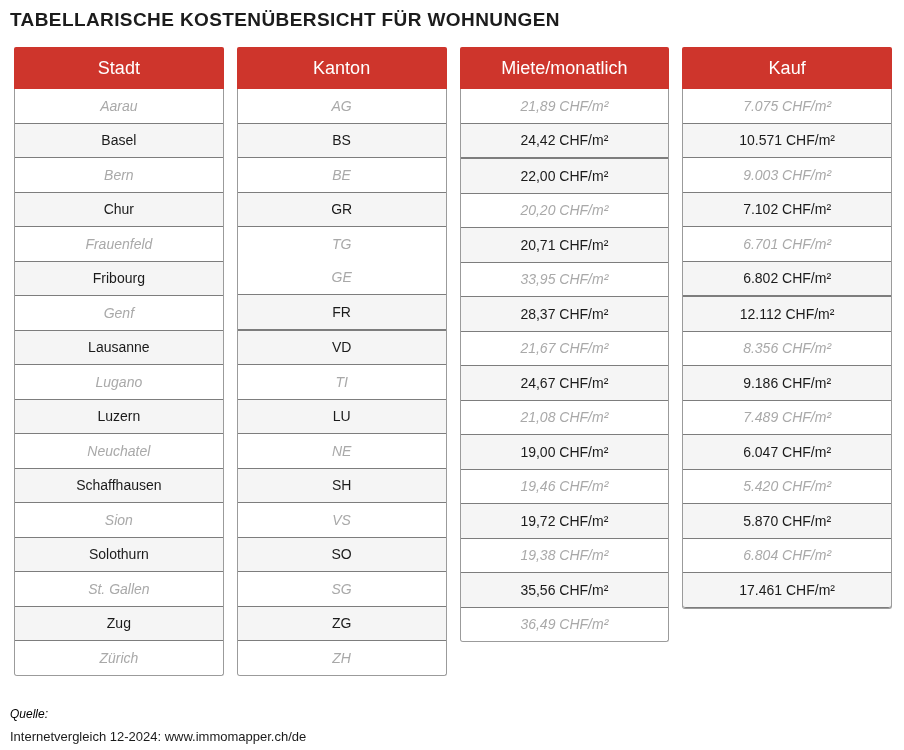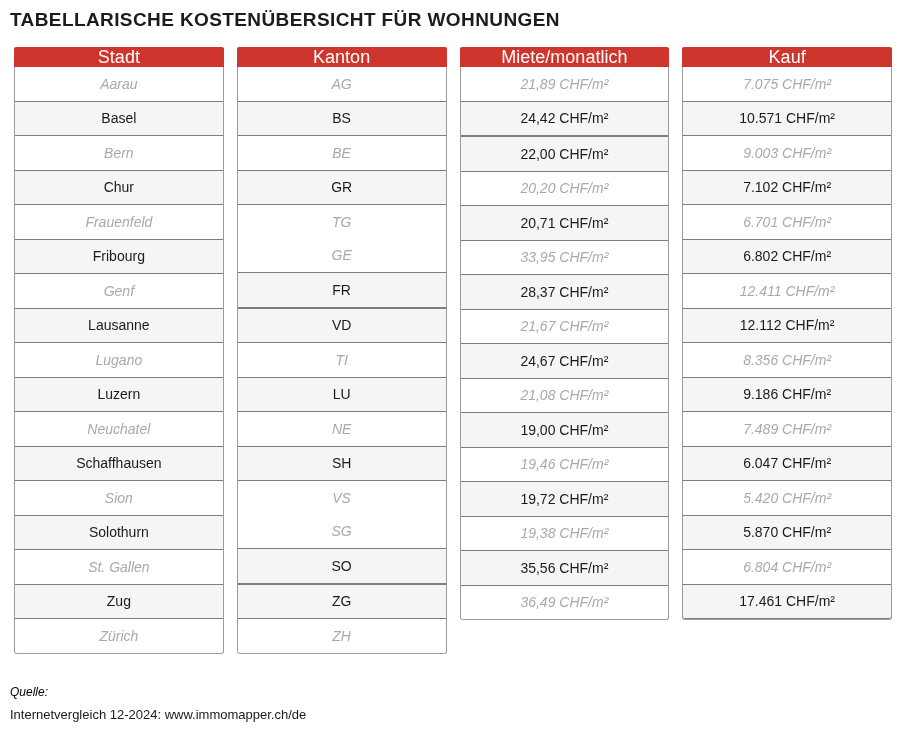--- a/index.html
+++ b/index.html
@@ -13,21 +13,21 @@
     font-size:19px; font-weight:bold; color:#1c1c1c;
     letter-spacing:0.4px;
   }
   .table-wrap {
     display:flex; gap:13px;
     margin:16px 12px 0 14px;
   }
   .col { flex:1; min-width:0; }
   .col-header {
     background:#ce352c; color:#ffffff;
-    height:20px; display:flex; align-items:center; justify-content:center;
+    height:42px; display:flex; align-items:center; justify-content:center;
     font-size:18px; border-radius:2px 2px 0 0;
   }
   .col-body {
     border:1px solid #9b9b9b; border-top:none;
     border-radius:0 0 3px 3px; background:#ffffff;
   }
   .cell {
     height:33.5px; display:flex; align-items:center; justify-content:center;
     font-size:14px; box-sizing:content-box;
   }
@@ -85,22 +85,22 @@
       <div class="cell hl">GR</div>
       <div class="cell dim">TG</div>
       <div class="cell dim">GE</div>
       <div class="cell hl">FR</div>
       <div class="cell hl">VD</div>
       <div class="cell dim">TI</div>
       <div class="cell hl">LU</div>
       <div class="cell dim">NE</div>
       <div class="cell hl">SH</div>
       <div class="cell dim">VS</div>
+      <div class="cell hl">SO</div>
       <div class="cell dim">SG</div>
-      <div class="cell hl">SO</div>
       <div class="cell hl">ZG</div>
       <div class="cell dim">ZH</div>
     </div>
   </div>
 
   <div class="col">
     <div class="col-header">Miete/monatlich</div>
     <div class="col-body">
       <div class="cell dim">21,89 CHF/m²</div>
       <div class="cell hl">24,42 CHF/m²</div>
@@ -123,21 +123,20 @@
 
   <div class="col">
     <div class="col-header">Kauf</div>
     <div class="col-body">
       <div class="cell dim">7.075 CHF/m²</div>
       <div class="cell hl">10.571 CHF/m²</div>
       <div class="cell dim">9.003 CHF/m²</div>
       <div class="cell hl">7.102 CHF/m²</div>
       <div class="cell dim">6.701 CHF/m²</div>
       <div class="cell hl">6.802 CHF/m²</div>
-      <div class="cell dim">12.411 CHF/m²</div>
       <div class="cell hl">12.112 CHF/m²</div>
       <div class="cell dim">8.356 CHF/m²</div>
       <div class="cell hl">9.186 CHF/m²</div>
       <div class="cell dim">7.489 CHF/m²</div>
       <div class="cell hl">6.047 CHF/m²</div>
       <div class="cell dim">5.420 CHF/m²</div>
       <div class="cell hl">5.870 CHF/m²</div>
       <div class="cell dim">6.804 CHF/m²</div>
       <div class="cell hl">17.461 CHF/m²</div>
     </div>

